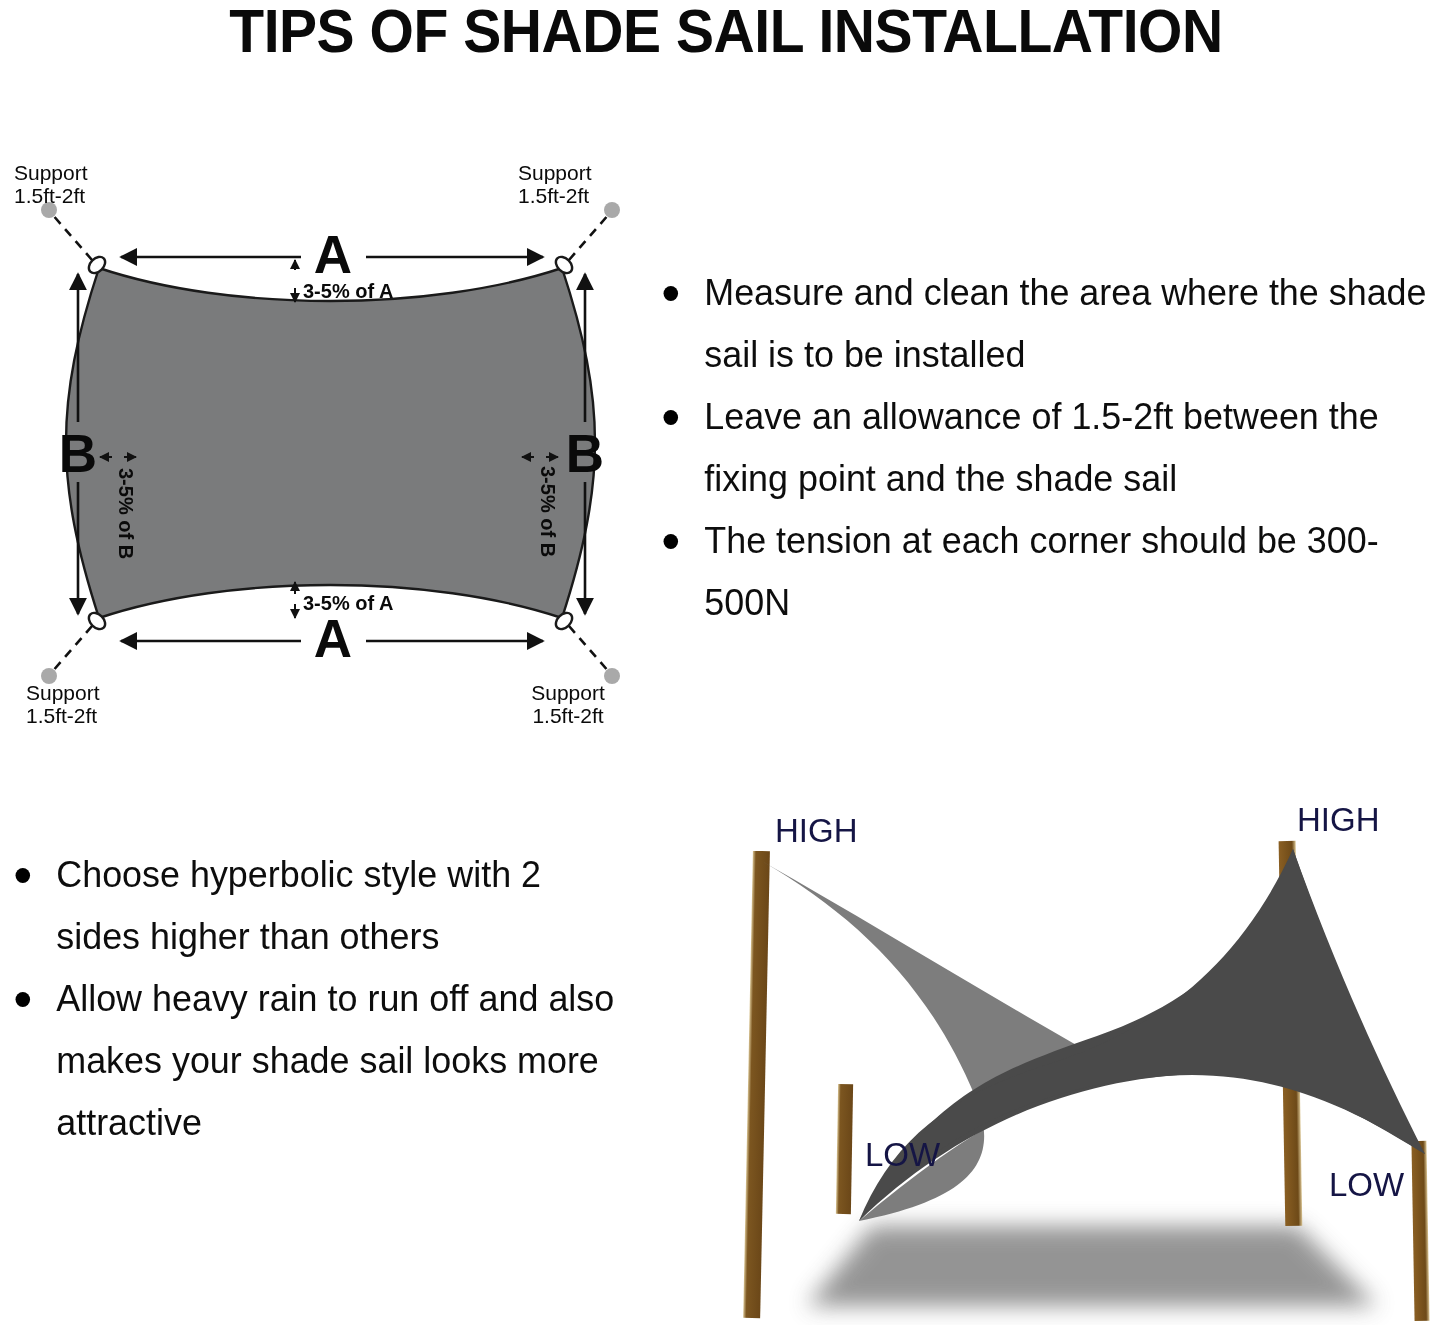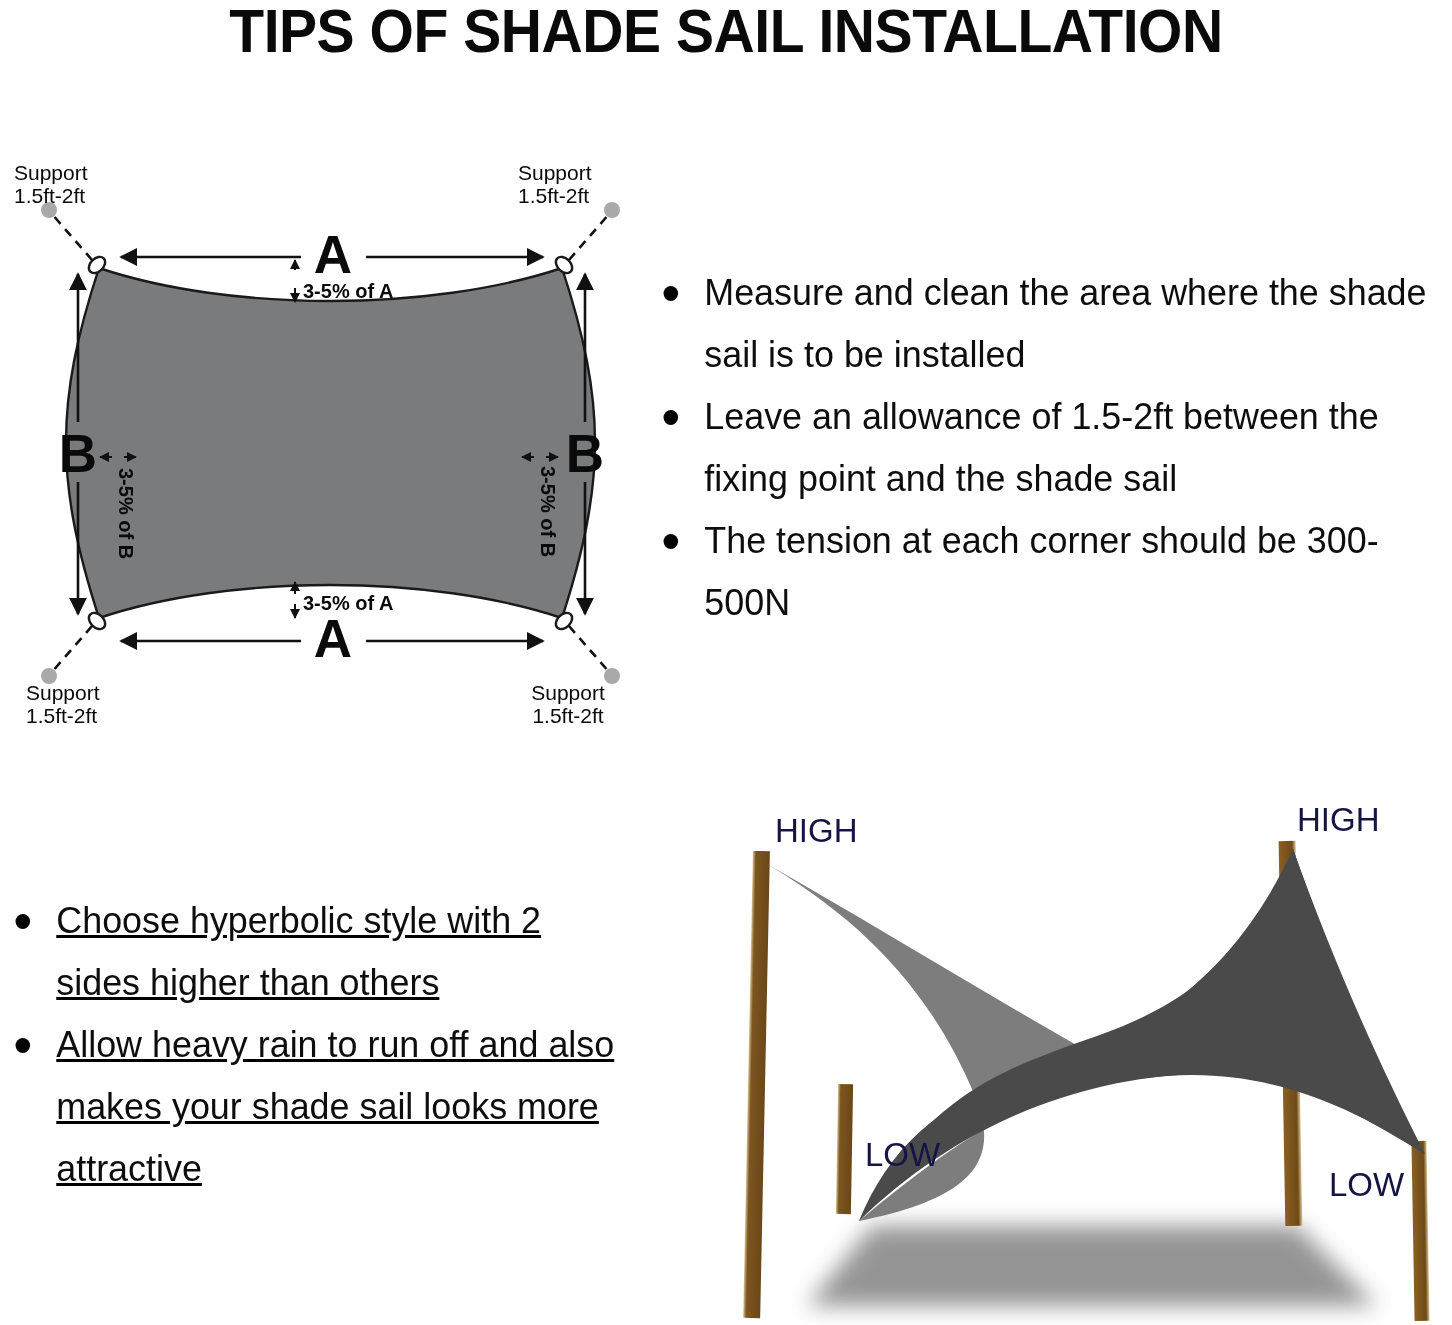--- a/index.html
+++ b/index.html
@@ -28,21 +28,21 @@
   }
 
   
   #rect-diagram{position:absolute;left:0;top:152px;width:660px;height:580px;}
   #rect-diagram svg{display:block;width:660px;height:580px;}
 
   #tips-right{
     position:absolute;left:648px;top:262px;width:812px;
   }
   #tips-left{
-    position:absolute;left:0px;top:890px;width:640px;text-decoration:underline;
+    position:absolute;left:0px;top:844px;width:640px;
   }
   ul.tips{list-style:none;margin:0;padding:0;}
   ul.tips li{
     position:relative;
     padding-left:58px;
     font-size:37px;
     line-height:62px;
     font-weight:400;
     color:#0d0d0d;
     transform:scaleX(0.97);

